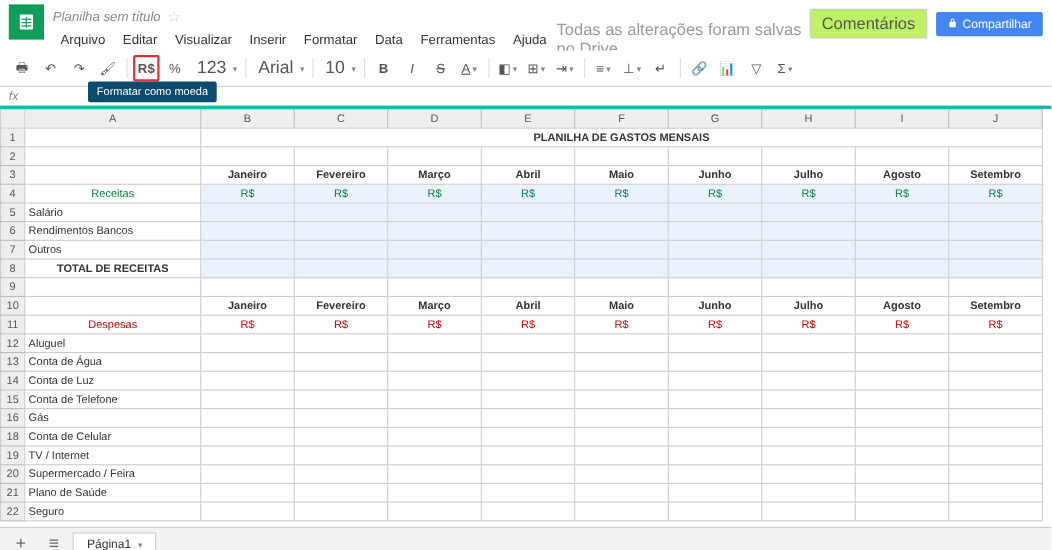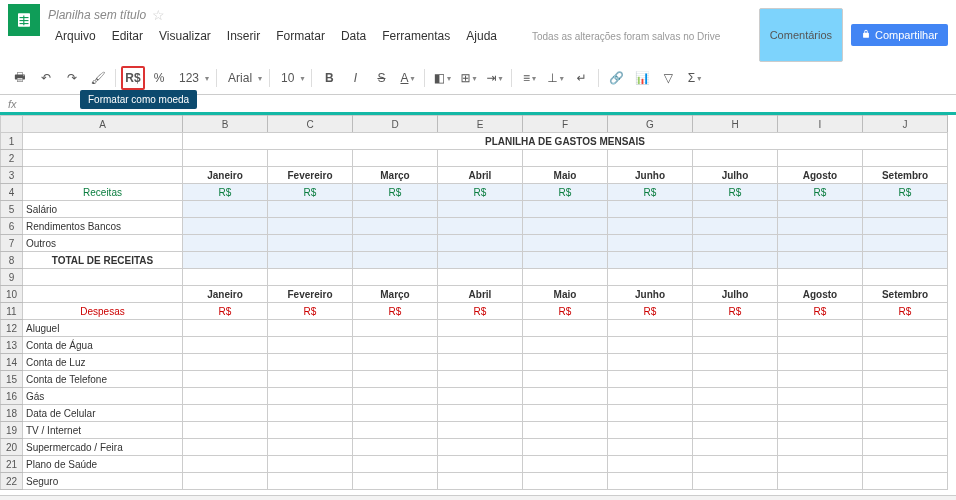--- a/index.html
+++ b/index.html
@@ -8,32 +8,32 @@
 
 .hdr { display:flex; align-items:flex-start; padding:4px 8px 0 8px; background:#fff; }
 .logo { width:32px; height:32px; background:#0f9d58; margin-right:8px; display:flex; align-items:center; justify-content:center; }
 .logo svg { width:18px; height:18px; }
 .hdr-main { flex:1; }
 .title-row { display:flex; align-items:center; gap:6px; height:22px; }
 .doc-title { font-size:12px; color:#888; font-style:italic; }
 .star { color:#ccc; font-size:14px; }
 .menu-row { display:flex; align-items:center; gap:2px; height:20px; font-size:12px; color:#333; }
 .menu-item { padding:2px 7px; cursor:pointer; }
-.status { color:#999; font-size:10px; margin-left:26px; }
+.status { color:#999; font-size:15px; margin-left:0; }
 .hdr-right { display:flex; align-items:center; gap:8px; padding-top:4px; }
-.btn-comment { background:#7dd3fc; border:1px solid #ccc; padding:20px 10px; font-size:11px; color:#555; border-radius:2px; }
+.btn-comment { background:#bef264; border:1px solid #ccc; padding:4px 10px; font-size:15px; color:#555; border-radius:2px; }
 .btn-share { background:#4285f4; color:#fff; border:none; padding:5px 10px; font-size:11px; border-radius:2px; display:flex; align-items:flex-start; gap:4px; }
 .lock { width:10px; height:10px; }
 
 
 .toolbar { display:flex; align-items:center; gap:2px; padding:4px 8px; border-bottom:1px solid #ccc; background:#fff; position:relative; }
 .tb-btn { width:24px; height:24px; display:flex; align-items:center; justify-content:center; cursor:pointer; color:#555; font-size:12px; border-radius:2px; }
 .tb-btn.boxed { border:2px solid #d33; background:#fff; }
 .tb-sep { width:1px; height:18px; background:#ddd; margin:0 3px; }
-.tb-txt { padding:0 4px; font-size:12px; color:#555; }
+.tb-txt { padding:0 4px; font-size:16px; color:#555; }
 .tb-dd { padding:0 2px; display:flex; align-items:center; }
 .dd-arrow { font-size:8px; color:#888; margin-left:2px; }
 .tooltip { position:absolute; top:28px; left:80px; background:#0c4a6e; color:#fff; font-size:10px; padding:4px 8px; border-radius:2px; z-index:10; }
 
 
 .fxbar { display:flex; align-items:center; border-bottom:3px solid #14b8a6; height:20px; padding:0 8px; font-size:11px; color:#888; }
 .fxlbl { font-style:italic; width:30px; }
 
 
 .grid-wrap { overflow:auto; height:380px; }
@@ -371,21 +371,21 @@
           <td class=""></td>
           <td class=""></td>
           <td class=""></td>
           <td class=""></td>
           <td class=""></td>
           <td class=""></td>
           <td class=""></td>
         </tr>
         <tr>
           <th class="rh">18</th>
-          <td class="label-cell">Data de Celular</td>
+          <td class="label-cell">Conta de Celular</td>
           <td class=""></td>
           <td class=""></td>
           <td class=""></td>
           <td class=""></td>
           <td class=""></td>
           <td class=""></td>
           <td class=""></td>
           <td class=""></td>
           <td class=""></td>
         </tr>

